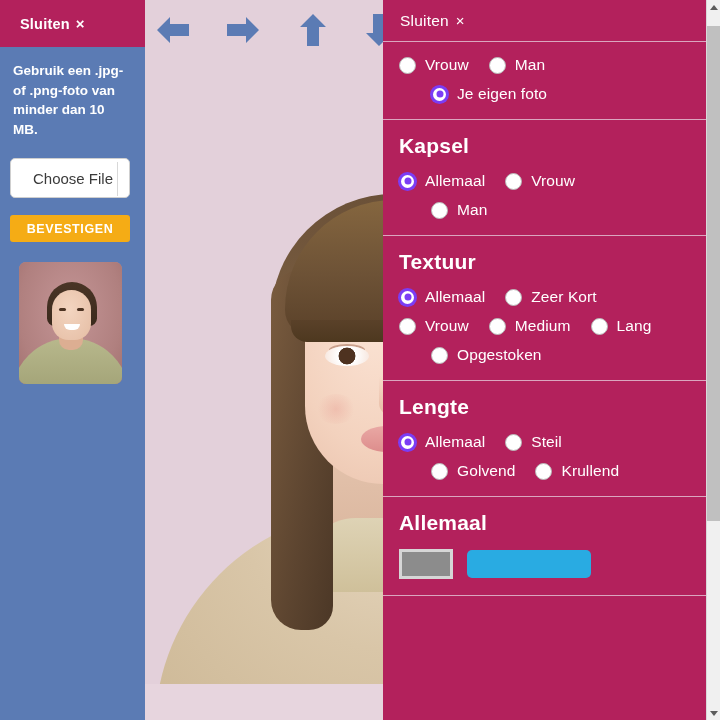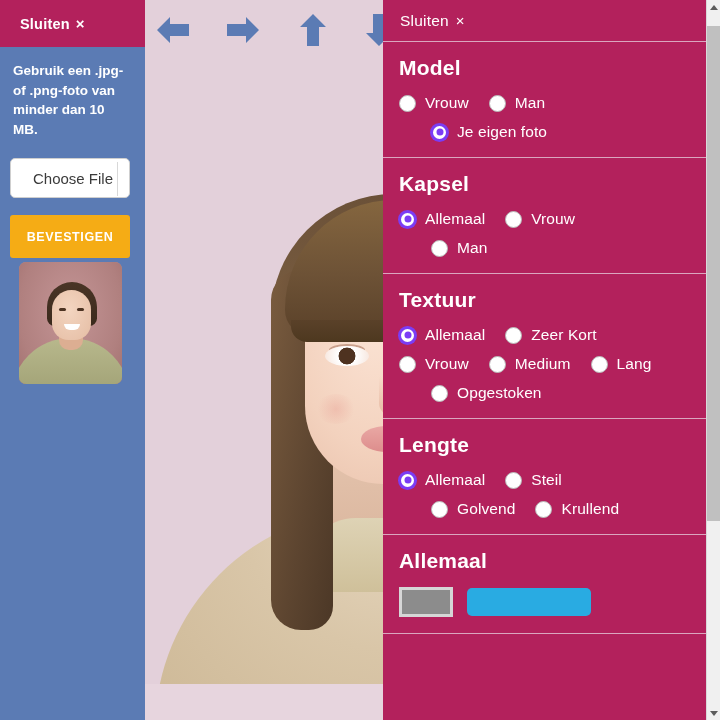--- a/index.html
+++ b/index.html
@@ -233,21 +233,21 @@
   }
   .choose-file .cf-divider {
     position: absolute;
     right: 11px; top: 3px;
     width: 1px; height: 34px;
     background: #d8d8d8;
   }
   .confirm-btn {
     position: absolute;
     left: 10px; top: 215px;
-    width: 120px; height: 43px;
+    width: 120px; height: 27px;
     background: #f5ac15;
     border: 0;
     border-radius: 3px;
     color: #ffffff;
     font-size: 12.5px;
     font-weight: bold;
     letter-spacing: .6px;
     font-family: "Liberation Sans", sans-serif;
     cursor: pointer;
   }
@@ -530,21 +530,20 @@
 
   <div class="right-panel">
     <div class="rp-scrollarea">
 
       <div class="rp-header">
         <span class="close-label">Sluiten</span>
         <span class="close-x">×</span>
       </div>
 
       <div class="section">
-        <h3>Model</h3>
         <div class="opt-rows">
           <div class="opt-row">
             <div class="opt">
               <span class="radio"></span>
               <span class="opt-label">Vrouw</span>
             </div>
             <div class="opt">
               <span class="radio"></span>
               <span class="opt-label">Man</span>
             </div>

